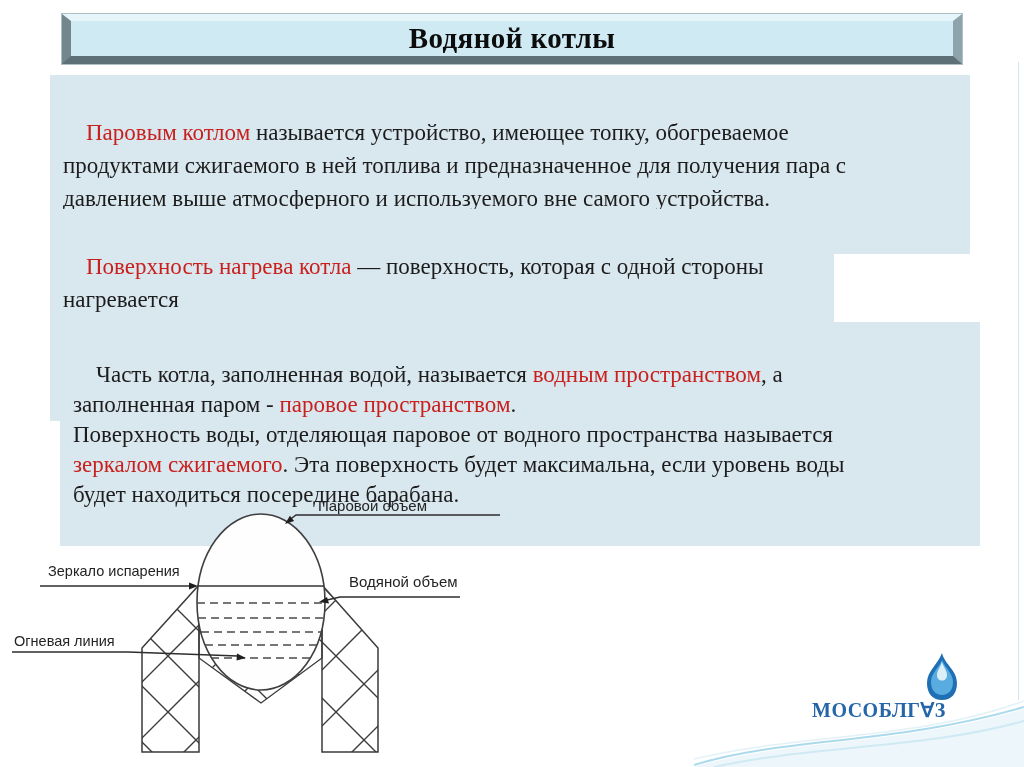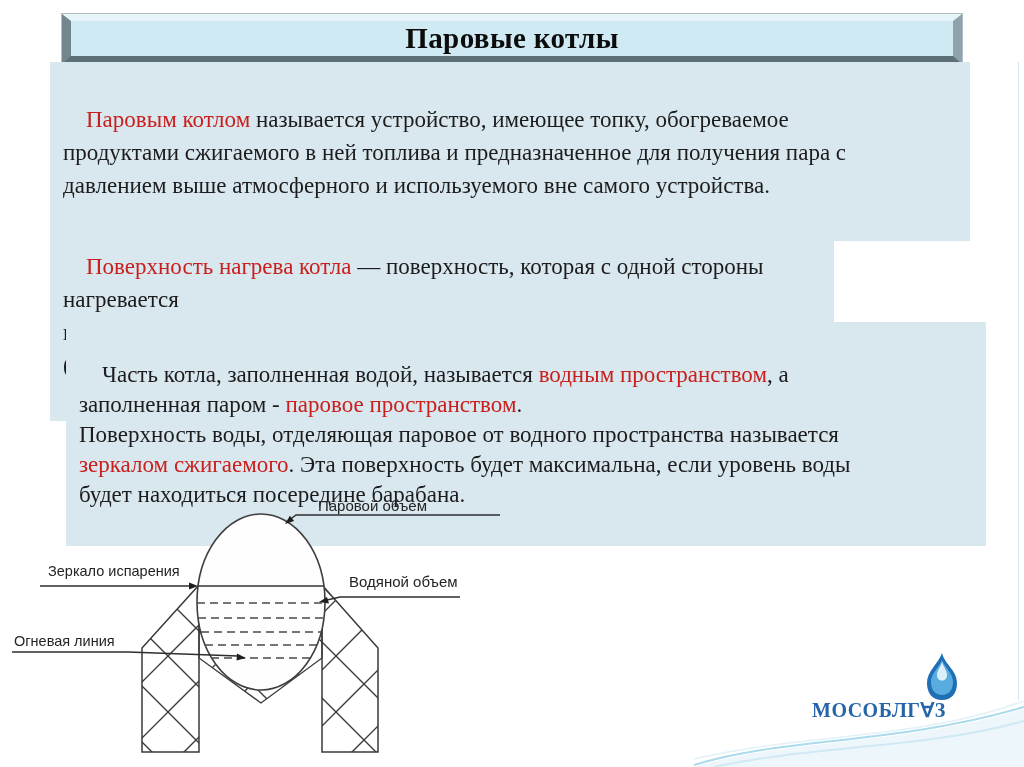--- a/index.html
+++ b/index.html
@@ -22,42 +22,42 @@
     border-bottom-color:#5d7078;border-right-color:#8ea3ab;
     box-shadow:0 0 0 1px #aebfc6;
     display:flex;align-items:center;justify-content:center;
   }
   .title-text{font-size:29px;font-weight:bold;color:#0c0c0c;letter-spacing:.4px;}
   .tblock{
     position:absolute;background:var(--block-bg);box-sizing:border-box;
     font-size:23px;white-space:pre-wrap;padding:8px 14px 6px 13px;
   }
   .tblock .red{color:var(--red);}
-  #b1{left:50px;top:62px;width:920px;line-height:33px;}
+  #b1{left:50px;top:75px;width:920px;line-height:33px;}
   #b2{left:50px;top:209px;width:784px;line-height:33px;}
-  #b3{left:66px;top:322px;width:920px;line-height:30px;}
+  #b3{left:60px;top:322px;width:920px;line-height:30px;}
   #b4{left:517px;top:505px;width:453px;font-size:24px;line-height:34px;padding:7px 13px;}
   .diagram{position:absolute;left:0;top:488px;width:512px;height:279px;}
   .diagram text{font-family:"Liberation Sans",sans-serif;fill:#242424;}
   .logo-text{
     position:absolute;left:812px;top:698px;
     font-family:Liberation Serif, serif;font-weight:bold;font-size:20px;
     color:var(--logo-blue);letter-spacing:.5px;
   }
   .flame{position:absolute;left:922px;top:652px;}
   .waves{position:absolute;right:0;bottom:0;}
   .edge-line{position:absolute;left:1018px;top:62px;width:1px;height:638px;background:#d3e5ee;}
 </style>
 </head>
 <body>
 
 <div class="slide">
 
   <div class="title-bar">
-    <span class="title-text">Паровые котлы</span>
+    <span class="title-text">Водяной котлы</span>
   </div>
 
   <div class="tblock" id="b1">
     <span><span class="red">Паровым котлом</span><span> называется устройство, имеющее топку, обогреваемое
 продуктами сжигаемого в ней топлива и предназначенное для получения пара с
 давлением выше атмосферного и используемого вне самого устройства.</span></span>
   </div>
 
   <div class="tblock" id="b2">
     <span><span class="red">Поверхность нагрева котла</span><span> — поверхность, которая с одной стороны нагревается

